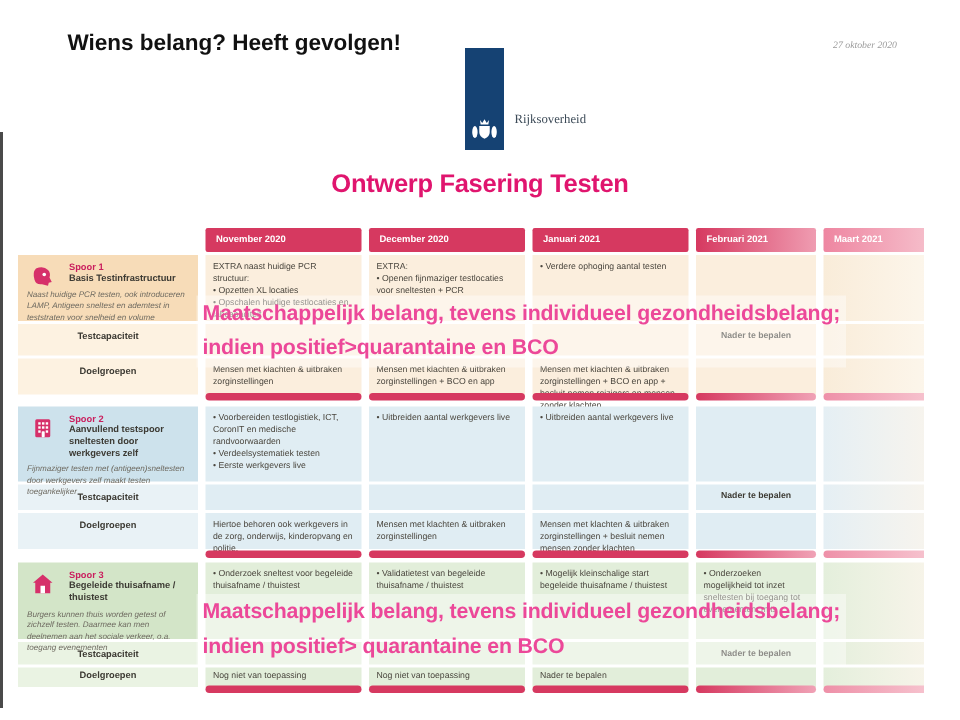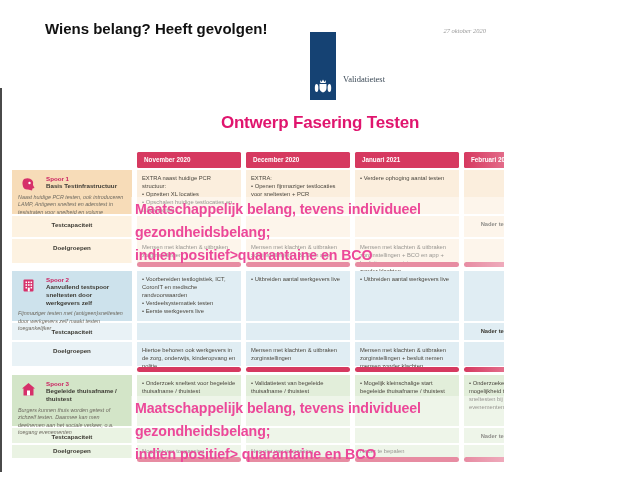--- a/index.html
+++ b/index.html
@@ -1,16 +1,16 @@
 <!DOCTYPE html>
 <html><head>
 <meta charset="utf-8">
 <style>
   html,body{margin:0;padding:0;background:#fff;}
-  .slide{position:relative;width:504px;height:480px;background:#fff;overflow:hidden;
+  .slide{position:relative;width:616px;height:480px;background:#fff;overflow:hidden;
          font-family:"Liberation Sans",sans-serif;}
   .edge-line{position:absolute;left:0;top:88px;width:2px;height:384px;background:#4a4a4a;}
 
   
   .slide-title{position:absolute;left:45px;top:20px;font-size:15px;font-weight:700;color:#111;}
   .slide-date{position:absolute;right:18px;top:27px;font-size:6.5px;color:#9a9a9a;
               font-family:"Liberation Serif",serif;font-style:italic;}
   .logo{position:absolute;left:310px;top:32px;width:150px;height:68px;}
   .logo-flag{position:absolute;left:0;top:0;width:26px;height:68px;background:#154273;}
   .logo-crest{position:absolute;left:3px;top:44px;width:20px;height:20px;}
@@ -84,21 +84,21 @@
   <div class="slide-date">27 oktober 2020</div>
 
   <div class="logo">
     <div class="logo-flag"></div>
     <svg class="logo-crest" viewBox="0 0 20 20">
       <polygon points="7,4 8.5,6 10,3.5 11.5,6 13,4 12.6,7 7.4,7" fill="#fff"></polygon>
       <path d="M6.5 8 h7 v4 q0 3 -3.5 4.5 q-3.5 -1.5 -3.5 -4.5 z" fill="#fff"></path>
       <ellipse cx="3.6" cy="12" rx="1.8" ry="4" fill="#fff"></ellipse>
       <ellipse cx="16.4" cy="12" rx="1.8" ry="4" fill="#fff"></ellipse>
     </svg>
-    <div class="logo-text">Validatietest</div>
+    <div class="logo-text">Rijksoverheid</div>
   </div>
 
   <div class="schema-title">Ontwerp Fasering Testen</div>
 
   <div class="grid monthbar">
     <div></div>
     <div class="month m-solid">November 2020</div>
     <div class="month m-solid">December 2020</div>
     <div class="month m-solid">Januari 2021</div>
     <div class="month m-feb">Februari 2021</div>

